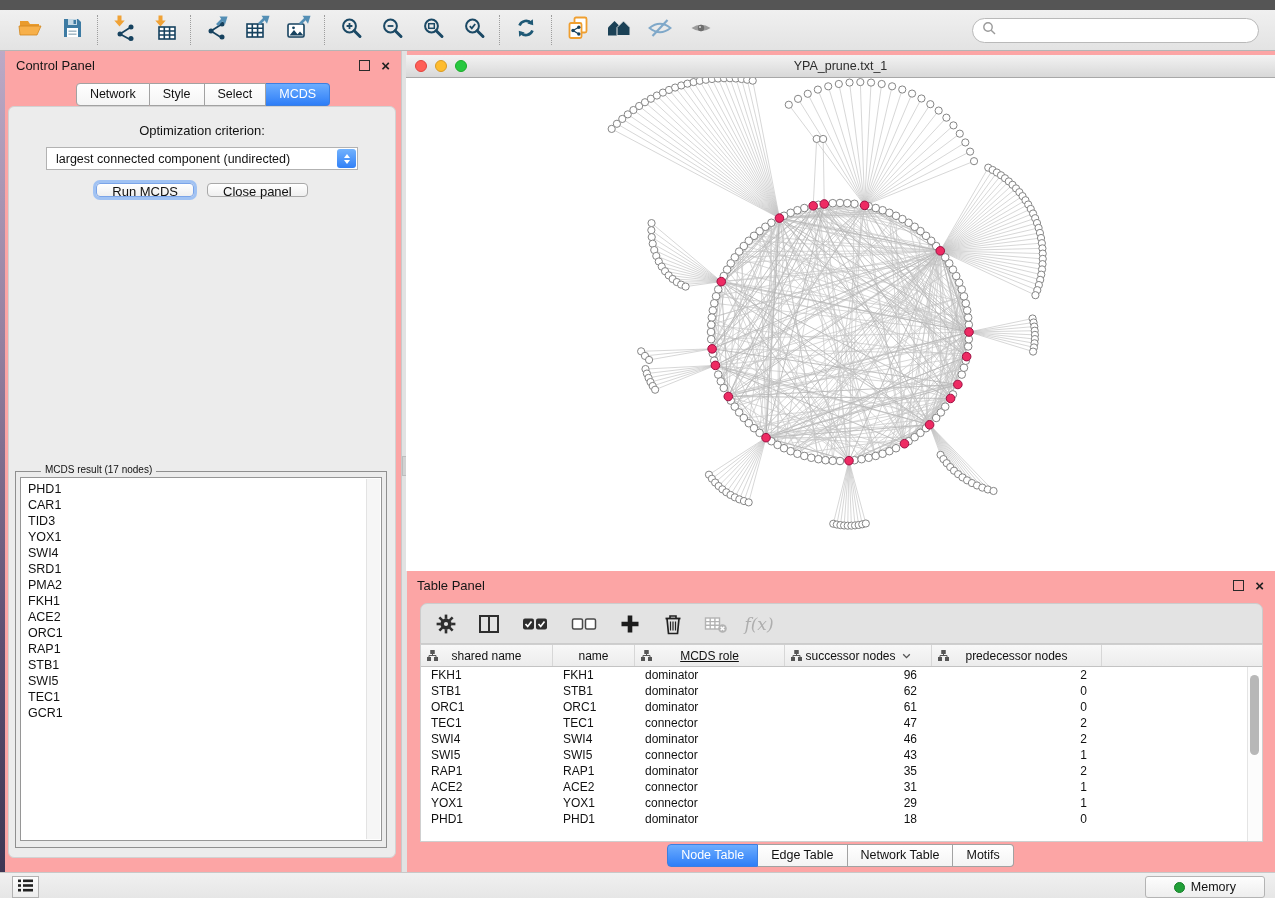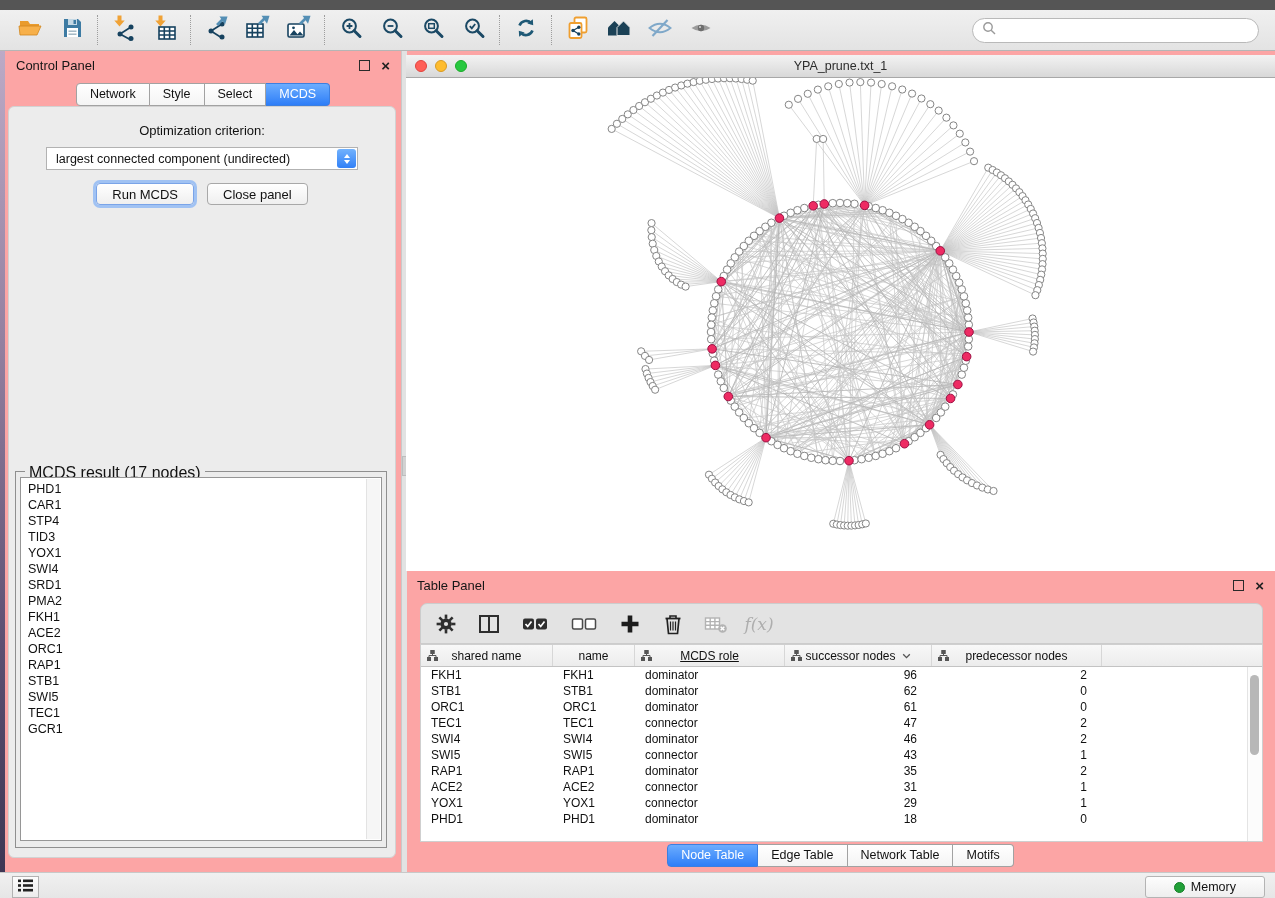--- a/index.html
+++ b/index.html
@@ -27,24 +27,24 @@
   
   .control-panel{position:absolute;left:5px;top:41px;width:396px;height:821px;}
   .cp-tabs{position:absolute;left:0;right:0;top:32px;z-index:2;}
   .cp-inner{position:absolute;left:3px;right:5px;top:55px;bottom:14px;background:#ececec;border:1px solid #d2d2d2;border-radius:6px;}
   .opt-label{text-align:center;margin-top:16px;font-size:13px;color:#111;}
   .dropdown{margin:9px auto 0;width:312px;height:23px;background:#fff;border:1px solid #b2b2b2;border-radius:0;position:relative;font-size:12.5px;display:flex;align-items:center;padding-left:9px;box-sizing:border-box;color:#111;}
   .dd-stepper{position:absolute;right:1px;top:1px;bottom:1px;width:19px;background:linear-gradient(#72b2fd,#3180f7);border-radius:3px;display:flex;flex-direction:column;align-items:center;justify-content:center;gap:2px;}
   .chev-up{width:0;height:0;border-left:3.5px solid transparent;border-right:3.5px solid transparent;border-bottom:4px solid #fff;}
   .chev-down{width:0;height:0;border-left:3.5px solid transparent;border-right:3.5px solid transparent;border-top:4px solid #fff;}
   .btn-row{display:flex;justify-content:center;gap:13px;margin-top:13px;}
-  .btn{height:22px;padding:0 15px;background:linear-gradient(#ffffff,#efefef);border:1px solid #a8a8a8;border-radius:4px;font-size:13px;font-family:inherit;color:#111;}
+  .btn{height:14px;padding:0 15px;background:linear-gradient(#ffffff,#efefef);border:1px solid #a8a8a8;border-radius:4px;font-size:13px;font-family:inherit;color:#111;}
   .btn.focused{box-shadow:0 0 0 3px rgba(98,160,250,.55);border-color:#7aa4e8;}
   .fieldset{position:absolute;left:6px;right:8px;top:364px;bottom:9px;border:1px solid #8f8f8f;}
-  .legend{position:absolute;top:-8px;left:9px;background:#ececec;padding:0 4px;font-size:16px;color:#111;}
+  .legend{position:absolute;top:-8px;left:25px;background:#ececec;padding:0 4px;font-size:10px;color:#111;}
   .listbox{position:absolute;left:4px;right:4px;top:5px;bottom:6px;background:#fff;border:1px solid #969696;}
   .mcds-list{padding:3px 0 0 7px;font-size:12.5px;line-height:16px;color:#111;}
   .list-scroll{position:absolute;top:1px;bottom:1px;right:1px;width:13px;background:#f6f6f6;border-left:1px solid #e3e3e3;}
   
   .divider{position:absolute;left:401px;top:41px;width:5px;height:821px;background:#e2e2e2;border-left:1px solid #c9c9c9;}
   .divider .handle{position:absolute;top:405px;left:0;width:100%;height:20px;background:#d2d2d2;border:1px solid #bdbdbd;box-sizing:border-box;}
   
   .net-window{position:absolute;left:406px;top:45px;width:869px;height:516px;}
   .net-title{height:22px;background:linear-gradient(#f3f3f3,#d8d8d8);border-bottom:1px solid #a8a8a8;display:flex;align-items:center;padding:0 9px;position:relative;text-decoration:underline;}
   .tl{width:12px;height:12px;border-radius:50%;margin-right:8px;flex:0 0 auto;}
@@ -255,21 +255,20 @@
       <div class="btn-row">
         <button class="btn focused">Run MCDS</button>
         <button class="btn">Close panel</button>
       </div>
       <div class="fieldset">
         <span class="legend">MCDS result (17 nodes)</span>
         <div class="listbox">
           <div class="mcds-list" id="mcds-list">
               <div>PHD1</div>
               <div>CAR1</div>
-              <div>STP4</div>
               <div>TID3</div>
               <div>YOX1</div>
               <div>SWI4</div>
               <div>SRD1</div>
               <div>PMA2</div>
               <div>FKH1</div>
               <div>ACE2</div>
               <div>ORC1</div>
               <div>RAP1</div>
               <div>STB1</div>

